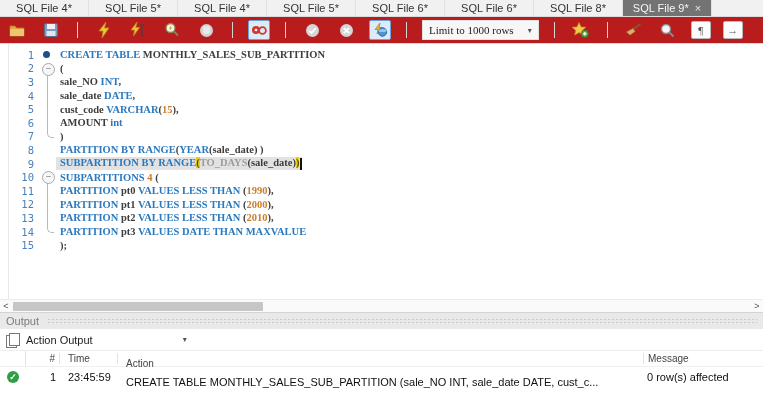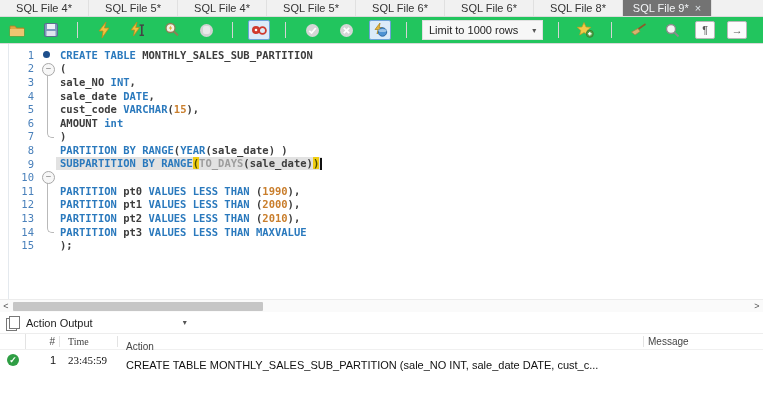--- a/index.html
+++ b/index.html
@@ -8,22 +8,22 @@
   .app { width:763px; height:413px; display:flex; flex-direction:column; background:#fff; }
 
   
   .tabbar { height:17px; background:#f1f1f1; display:flex; border-bottom:1px solid #dcdcdc; flex:0 0 auto; }
   .tab { width:89px; display:flex; align-items:center; justify-content:center; gap:4px;
     font-size:11px; color:#333; border-right:1px solid #e0e0e0; white-space:nowrap; }
   .tab.active { background:#737373; color:#f4f6f8; }
   .tab .close { color:#dfe5e9; font-size:11px; line-height:1; margin-left:2px; }
 
   
-  .toolbar { height:27px; background:#22c55e; border-bottom:1px solid #d9d9d9;
-    display:flex; align-items:center; padding:0 6px; gap:12px; flex:0 0 auto; }
+  .toolbar { height:27px; background:#b91c1c; border-bottom:1px solid #d9d9d9;
+    display:flex; align-items:center; padding:0 6px; gap:12px; flex:0 0 auto;font-family:Liberation Serif, serif; }
   .tbtn { width:22px; height:20px; display:flex; align-items:center; justify-content:center; }
   .tbtn.boxed { border:1px solid #6da3d8; background:#dcebf9; border-radius:2px; }
   .tsep { width:1px; height:16px; background:#d4d4d4; margin:0 3px; }
   .limit { display:flex; align-items:center; gap:14px; font-size:11px; color:#222;
     padding:2px 6px; border:1px solid #e0e0e0; background:#f7f7f7; height:20px; }
   .limit .arrow { font-size:8px; color:#555; }
   .glyphbox { width:20px; height:18px; border:1px solid #b9b9b9; border-radius:2px;
     display:flex; align-items:center; justify-content:center; font-size:11px; color:#555; background:#fcfcfc; }
   svg.icon { display:block; }
 
@@ -36,21 +36,21 @@
   .marker { width:16px; position:relative; height:100%; flex:0 0 auto; }
   .marker.dot::after { content:""; position:absolute; left:3px; top:3px; width:7px; height:7px;
     border-radius:50%; background:#1d4f8c; }
   .marker.open::before { content:""; position:absolute; left:7px; top:11px; bottom:0; width:1px; background:#b9b9b9; }
   .marker.open::after { content:"\2212"; position:absolute; left:2px; top:1px; width:11px; height:11px;
     border:1px solid #a8a8a8; border-radius:50%; background:#f7f7f7; color:#888;
     font-size:9px; line-height:9px; text-align:center; font-weight:normal; }
   .marker.vline::after { content:""; position:absolute; left:7px; top:0; bottom:0; width:1px; background:#b9b9b9; }
   .marker.end::after { content:""; position:absolute; left:7px; top:0; height:55%; width:6px;
     border-left:1px solid #b9b9b9; border-bottom:1px solid #b9b9b9; border-bottom-left-radius:5px; }
-  .code { padding-left:4px; }
+  .code { padding-left:4px;font-family:Liberation Serif, serif; }
   .line.hl .code { background:#e2e2e2; }
   .kw  { color:#2a79bd; }
   .id  { color:#3d3d3d; }
   .num { color:#c97e2c; }
   .fn  { color:#9d9d9d; }
   .hlp { color:#4d4d00; background:#f0cd12; }
   .caret { display:inline-block; width:2px; height:12px; background:#111; vertical-align:middle; margin-left:1px; }
 
   
   .hscroll { height:13px; background:#fafafa; border-top:1px solid #ececec; display:flex;
@@ -75,21 +75,21 @@
     border:1px solid #777; background:#fff; }
   .actionsel { display:flex; align-items:center; gap:90px; font-size:11px; color:#222; }
   .actionsel .arrow { font-size:8px; color:#555; }
 
   .grid { flex:1; display:flex; flex-direction:column; background:#fff; }
   .gridrow { display:flex; align-items:center; font-size:11px; color:#111; }
   .gridrow.header { height:16px; font-size:10px; color:#444; border-bottom:1px solid #f0f0f0; }
   .gridrow.data { height:19px; }
   .c-status { width:26px; flex:0 0 auto; display:flex; justify-content:center; align-items:center; align-self:stretch; }
   .c-num { width:34px; flex:0 0 auto; text-align:right; padding-right:4px; }
-  .c-time { width:58px; flex:0 0 auto; padding-left:8px;font-family:Liberation Serif, serif; }
+  .c-time { width:58px; flex:0 0 auto; padding-left:8px; }
   .c-action { flex:1; padding-left:8px; white-space:nowrap; overflow:hidden;margin-top:10px; }
   .c-msg { width:120px; flex:0 0 auto; padding-left:4px; }
   .gridrow.header .c-status, .gridrow.header .c-num, .gridrow.header .c-time { border-right:1px solid #e3e3e3; }
   .gridrow.header .c-msg { border-left:1px solid #e3e3e3;margin-left:40px; }
   .okball { width:12px; height:12px; border-radius:50%; background:#2f9e44; color:#fff; font-size:9px;
     line-height:12px; text-align:center; font-weight:bold; }
 </style>
 </head>
 <body>
 
@@ -232,37 +232,41 @@
     <div>
         <div class="line"><span class="lnum">1</span><span class="marker dot"></span><span class="code"><span class="kw">CREATE TABLE</span><span class="id"> MONTHLY_SALES_SUB_PARTITION</span></span></div>
         <div class="line"><span class="lnum">2</span><span class="marker open"></span><span class="code"><span class="id">(</span></span></div>
         <div class="line"><span class="lnum">3</span><span class="marker vline"></span><span class="code"><span class="id">sale_NO </span><span class="kw">INT</span><span class="id">,</span></span></div>
         <div class="line"><span class="lnum">4</span><span class="marker vline"></span><span class="code"><span class="id">sale_date </span><span class="kw">DATE</span><span class="id">,</span></span></div>
         <div class="line"><span class="lnum">5</span><span class="marker vline"></span><span class="code"><span class="id">cust_code </span><span class="kw">VARCHAR</span><span class="id">(</span><span class="num">15</span><span class="id">),</span></span></div>
         <div class="line"><span class="lnum">6</span><span class="marker vline"></span><span class="code"><span class="id">AMOUNT </span><span class="kw">int</span></span></div>
         <div class="line"><span class="lnum">7</span><span class="marker end"></span><span class="code"><span class="id">)</span></span></div>
         <div class="line"><span class="lnum">8</span><span class="marker"></span><span class="code"><span class="kw">PARTITION BY RANGE</span><span class="id">(</span><span class="kw">YEAR</span><span class="id">(sale_date) )</span></span></div>
         <div class="line hl"><span class="lnum">9</span><span class="marker"></span><span class="code"><span class="kw">SUBPARTITION BY RANGE</span><span class="hlp">(</span><span class="fn">TO_DAYS</span><span class="id">(sale_date)</span><span class="hlp">)</span><span class="caret"></span></span></div>
-        <div class="line"><span class="lnum">10</span><span class="marker open"></span></div>
+        <div class="line"><span class="lnum">10</span><span class="marker open"></span><span class="code"><span class="kw">SUBPARTITIONS </span><span class="num">4</span><span class="id"> (</span></span></div>
         <div class="line"><span class="lnum">11</span><span class="marker vline"></span><span class="code"><span class="kw">PARTITION </span><span class="id">pt0 </span><span class="kw">VALUES LESS THAN </span><span class="id">(</span><span class="num">1990</span><span class="id">),</span></span></div>
         <div class="line"><span class="lnum">12</span><span class="marker vline"></span><span class="code"><span class="kw">PARTITION </span><span class="id">pt1 </span><span class="kw">VALUES LESS THAN </span><span class="id">(</span><span class="num">2000</span><span class="id">),</span></span></div>
         <div class="line"><span class="lnum">13</span><span class="marker vline"></span><span class="code"><span class="kw">PARTITION </span><span class="id">pt2 </span><span class="kw">VALUES LESS THAN </span><span class="id">(</span><span class="num">2010</span><span class="id">),</span></span></div>
-        <div class="line"><span class="lnum">14</span><span class="marker end"></span><span class="code"><span class="kw">PARTITION </span><span class="id">pt3 </span><span class="kw">VALUES LESS THAN MAXVALUE</span></span></div>
+        <div class="line"><span class="lnum">14</span><span class="marker end"></span><span class="code"><span class="kw">PARTITION </span><span class="id">pt3 </span><span class="kw">VALUES DATE THAN MAXVALUE</span></span></div>
         <div class="line"><span class="lnum">15</span><span class="marker"></span><span class="code"><span class="id">);</span></span></div>
       </div>
   </div>
 
   <div class="hscroll">
     <span class="harrow">&lt;</span>
     <span class="htrack">
       <span class="hthumb"></span>
     </span>
     <span class="harrow">&gt;</span>
   </div>
 
+  <div class="outhead">
+    <span class="title">Output</span>
+    <span class="grip"></span>
+  </div>
 
   <div class="actionbar">
     <span class="copyicon"></span>
     <span class="actionsel">
       <span>Action Output</span>
       <span class="arrow">▾</span>
     </span>
   </div>
 
   <div class="grid">
@@ -274,17 +278,18 @@
       <span class="c-msg">Message</span>
     </div>
     <div>
         <div class="gridrow data">
           <span class="c-status">
             <span class="okball">✓</span>
           </span>
           <span class="c-num">1</span>
           <span class="c-time">23:45:59</span>
           <span class="c-action">CREATE TABLE MONTHLY_SALES_SUB_PARTITION (sale_NO INT,  sale_date DATE,  cust_c...</span>
+          <span class="c-msg">0 row(s) affected</span>
         </div>
       </div>
   </div>
 
 </div>
 
 </body></html>

